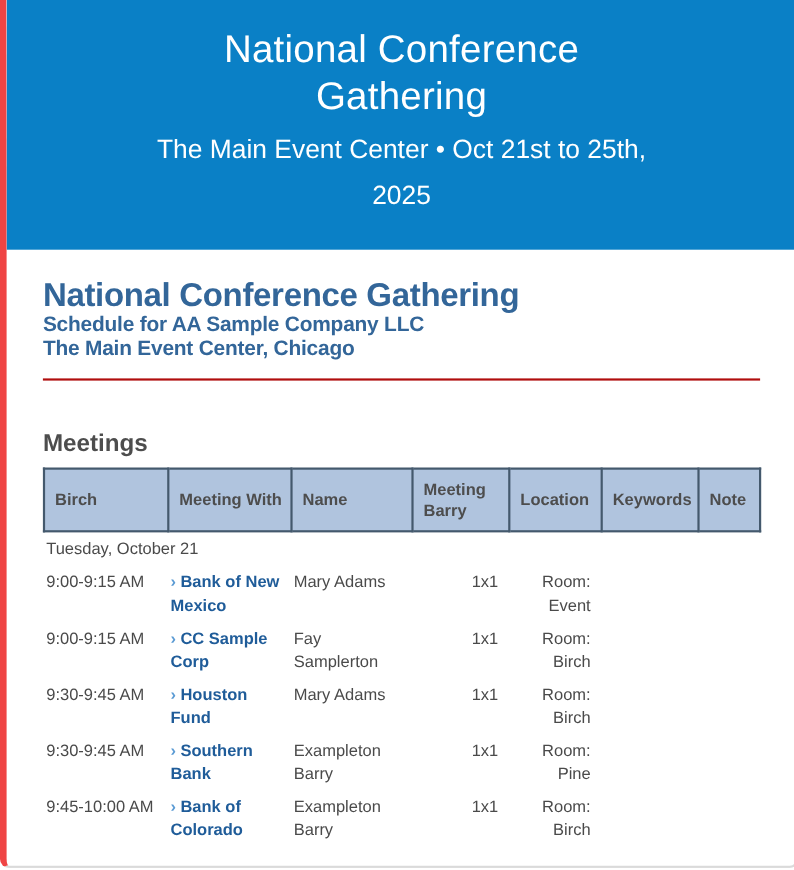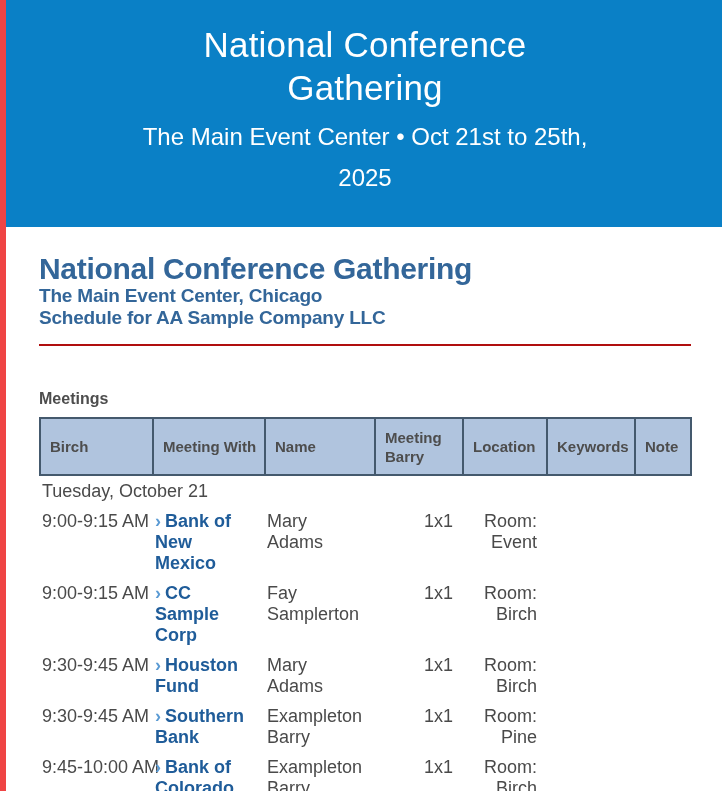--- a/index.html
+++ b/index.html
@@ -60,21 +60,21 @@
     color: #336699;
     letter-spacing: -0.2px;
   }
   .divider {
     border: none;
     border-top: 2px solid #b00e0e;
     margin: 15px 0 0 0;
   }
   .meetings-heading {
     margin: 44px 0 9px 0;
-    font-size: 16px;
+    font-size: 22px;
     font-weight: 700;
     color: #4d4d4d;
   }
   
   table.meetings {
     border-collapse: collapse;
     table-layout: fixed;
     width: 651px;
   }
   table.meetings thead th {
@@ -85,21 +85,21 @@
     font-weight: 700;
     text-align: left;
     vertical-align: middle;
     padding: 8px 6px 8px 9px;
     height: 39px;
     line-height: 19px;
   }
   table.meetings tbody td {
     border: none;
     vertical-align: top;
-    font-size: 18px;
+    font-size: 15px;
     line-height: 21px;
     color: #4a4a4a;
     padding: 5px 10px 4px 2px;
   }
   tr.date-row td {
     font-size: 16px;
     padding: 7px 0 5px 1px;
     color: #4a4a4a;
   }
   td.cell-time { white-space: nowrap; padding-left: 1px; }
@@ -122,22 +122,22 @@
 
 <div class="page">
 
   <header class="banner">
     <h1 class="banner-title">National Conference Gathering</h1>
     <div class="banner-subtitle">The Main Event Center • Oct 21st to 25th, 2025</div>
   </header>
 
   <main class="content">
     <h2 class="event-name">National Conference Gathering</h2>
+    <div class="sub-heading">Schedule for AA Sample Company LLC</div>
     <div class="sub-heading">The Main Event Center, Chicago</div>
-    <div class="sub-heading">Schedule for AA Sample Company LLC</div>
     <hr class="divider">
 
     <h3 class="meetings-heading">Meetings</h3>
 
     <table class="meetings">
       <colgroup>
         <col style="width:113px">
           <col style="width:112px">
           <col style="width:110px">
         <col style="width:88px">

